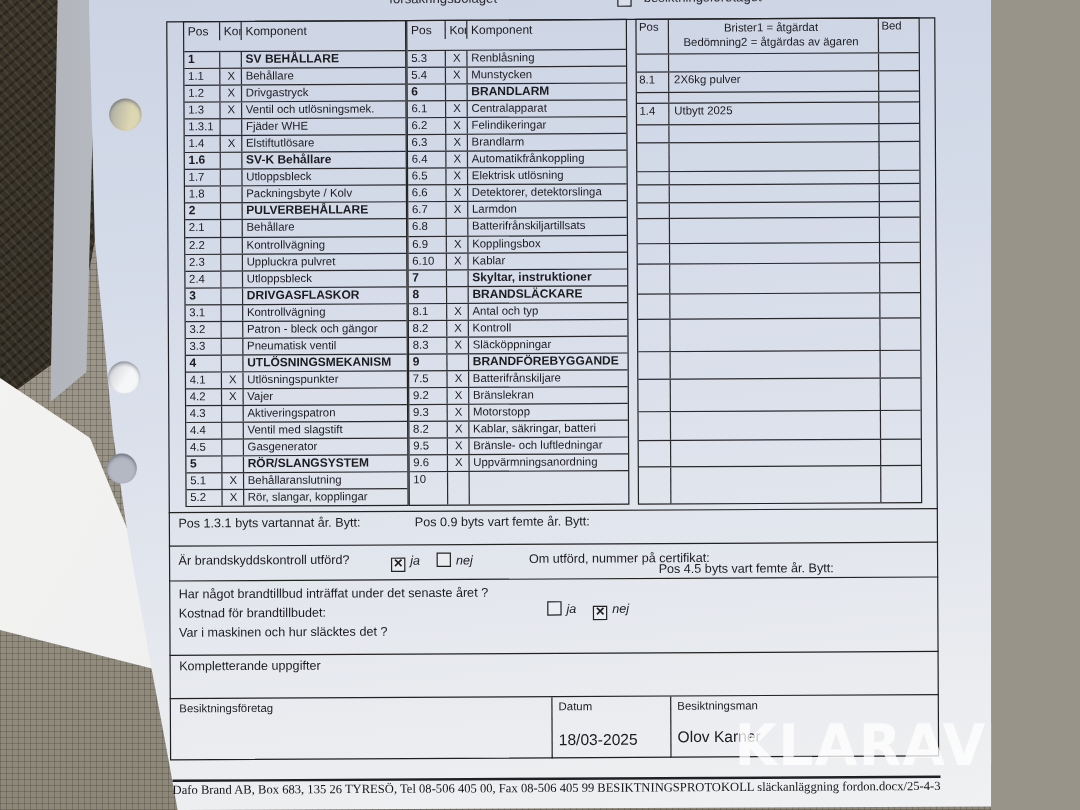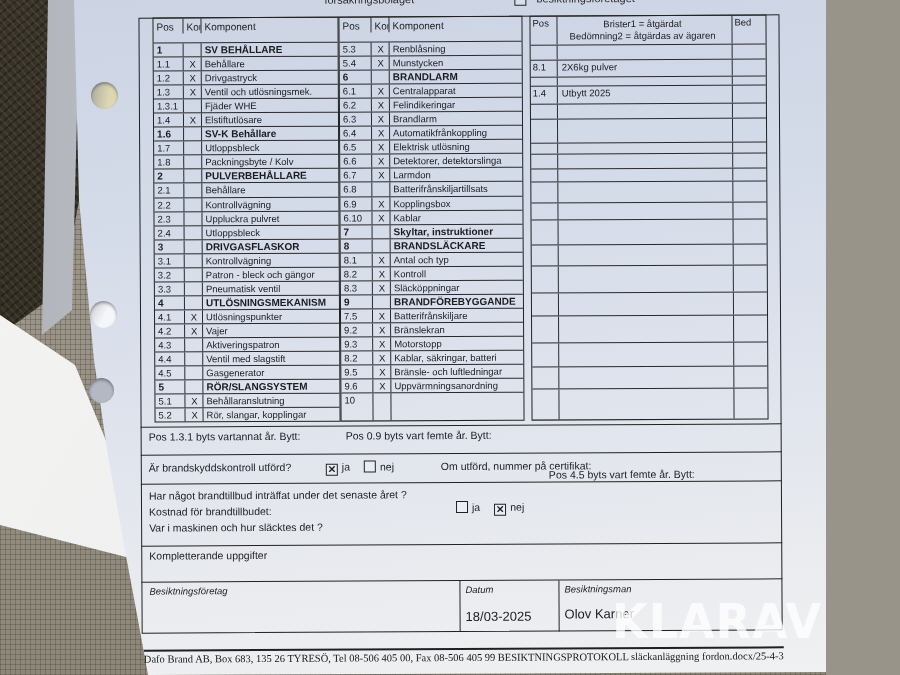--- a/index.html
+++ b/index.html
@@ -66,26 +66,26 @@
   #brister-table .b-txt{flex:1;border-right:1px solid #2a2a2e;box-sizing:border-box;padding:1px 2px 0 4px;font-size:9.5px;align-items:center;}
   #brister-table .b-bed{width:33px;box-sizing:border-box;font-size:9.5px;padding:1px 2px;}
   #brister-table .head .b-txt{display:flex;flex-direction:column;font-size:9.5px;line-height:12px;padding-top:2px;}
   #brister-table .hline{display:flex;justify-content:space-between;padding-right:6px;}
 
   
   .lbox{position:absolute;left:0;width:641px;border-top:1.2px solid #222;box-sizing:border-box;font-size:10.5px;}
   .pos-note{position:absolute;top:3px;white-space:nowrap;}
   .cb{display:inline-block;width:12px;height:12px;border:1.3px solid #222;box-sizing:border-box;
      font-size:10px;line-height:9px;text-align:center;font-weight:bold;vertical-align:-2px;background:rgba(255,255,255,.25);}
-  .inline-lbl{margin:0 14px 0 4px;}
+  .inline-lbl{margin:0 14px 0 4px;font-style:italic;}
   .qline{position:absolute;white-space:nowrap;}
 
   
   .sig-col{position:absolute;top:0;bottom:0;border-left:1.1px solid #222;}
-  .sig-label{position:absolute;top:3px;font-size:9.5px;font-style:italic;}
+  .sig-label{position:absolute;top:3px;font-size:9.5px;}
   .sig-value{position:absolute;font-size:13px;}
 
   .footer-line{position:absolute;left:2px;top:636px;width:640px;height:1.6px;background:#1f1f24;}
   .footer-text{position:absolute;left:2px;top:640px;width:640px;font-family:"Liberation Serif",serif;
     font-size:10.5px;color:#16161a;display:flex;justify-content:space-between;white-space:nowrap;}
 
   .watermark{position:absolute;left:612px;top:594px;font-family:"DejaVu Sans",sans-serif;
     font-weight:800;font-size:46px;letter-spacing:1px;color:rgba(255,255,255,.78);
     transform:scaleY(1.04);}
 </style>

